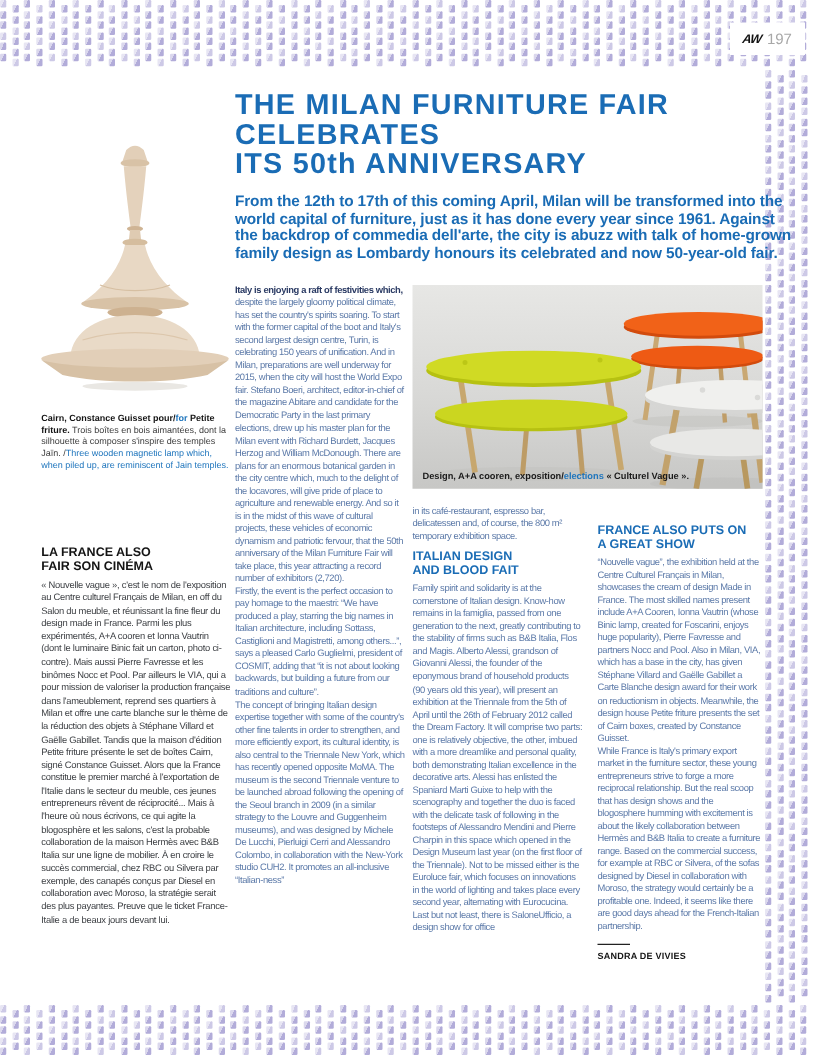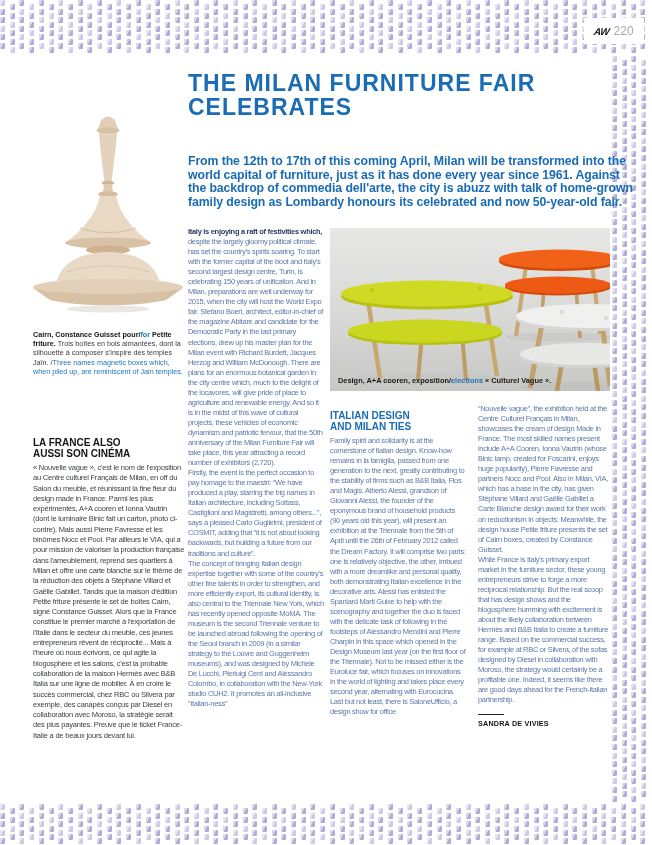--- a/index.html
+++ b/index.html
@@ -1116,26 +1116,27 @@
       <i class="pg" style="left: 630.5px; top: 30.1px;"></i>
       <i class="pg lt" style="left: 640.2px; top: 0px;"></i>
       <i class="pg" style="left: 640.2px; top: 8.6px;"></i>
       <i class="pg" style="left: 640.2px; top: 17.2px;"></i>
       <i class="pg lt" style="left: 640.2px; top: 25.8px;"></i>
       <i class="pg" style="left: 640.2px; top: 34.4px;"></i>
     </div>
 
   <div class="notch">
     <span class="logo">AW</span>
-    <span class="pagenum">220</span>
+    <span class="pagenum">197</span>
   </div>
 
   <h1 class="z title">
     <span>THE MILAN FURNITURE FAIR</span>
     <span>CELEBRATES</span>
+    <span>ITS 50th ANNIVERSARY</span>
   </h1>
 
   <p class="z intro">From the 12th to 17th of this coming April, Milan will be transformed into the world capital of furniture, just as it has done every year since 1961. Against the backdrop of commedia dell'arte, the city is abuzz with talk of home-grown family design as Lombardy honours its celebrated and now 50-year-old fair.</p>
 
   <figure class="z fig-cairn">
     <svg viewBox="0 0 165 210" width="165" height="210">
       <ellipse cx="88" cy="197" rx="42" ry="3.5" fill="#e9e7e3"></ellipse>
       <path d="M81,8 Q88,1 95,8 L98,17 L78,17 Z" fill="#e2cfb8"></path>
       <ellipse cx="88" cy="18.5" rx="11.5" ry="3.2" fill="#d8c2a6"></ellipse>
       <path d="M79,21 L97,21 C95,44 93,58 91.5,70 L84.5,70 C83,58 81,44 79,21 Z" fill="#e4d2bc"></path>
@@ -1147,27 +1148,27 @@
       <ellipse cx="88" cy="131" rx="43" ry="5.5" fill="#d8c2a6"></ellipse>
       <ellipse cx="88" cy="138" rx="22" ry="4.5" fill="#cdb190"></ellipse>
       <path d="M36,174 C38,152 60,140 88,140 C116,140 138,152 140,174 Z" fill="#e9dac7"></path>
       <path d="M46,160 C70,152 106,152 130,160" stroke="#dcc6ab" stroke-width="1" fill="none"></path>
       <ellipse cx="88" cy="175" rx="75" ry="8" fill="#e2cfb8"></ellipse>
       <path d="M13,176 C38,184 138,184 163,176 L146,188 C116,195 60,195 30,188 Z" fill="#d7c1a5"></path>
     </svg>
   </figure>
 
   <div class="z cairn-caption">
-    <span class="b">Cairn, Constance Guisset pour/</span><span class="bb">for</span><span class="b"> Petite friture.</span><span> Trois boîtes en bois aimantées, dont la silhouette à composer s'inspire des temples Jaïn. /</span><span class="en">Three names magnetic boxes which, when piled up, are reminiscent of Jain temples.</span>
+    <span class="b">Cairn, Constance Guisset pour/</span><span class="bb">for</span><span class="b"> Petite friture.</span><span> Trois boîtes en bois aimantées, dont la silhouette à composer s'inspire des temples Jaïn. /</span><span class="en">Three wooden magnetic lamp which, when piled up, are reminiscent of Jain temples.</span>
   </div>
 
   <div class="z col col-fr">
     <h2 class="h-black">
       <span>LA FRANCE ALSO</span>
-      <span>AUSSI SON CINÉMA</span>
+      <span>FAIR SON CINÉMA</span>
     </h2>
     <p>« Nouvelle vague », c'est le nom de l'exposition au Centre culturel Français de Milan, en off du Salon du meuble, et réunissant la fine fleur du design made in France. Parmi les plus expérimentés, A+A cooren et Ionna Vautrin (dont le luminaire Binic fait un carton, photo ci-contre). Mais aussi Pierre Favresse et les binômes Nocc et Pool. Par ailleurs le VIA, qui a pour mission de valoriser la production française dans l'ameublement, reprend ses quartiers à Milan et offre une carte blanche sur le thème de la réduction des objets à Stéphane Villard et Gaëlle Gabillet. Tandis que la maison d'édition Petite friture présente le set de boîtes Cairn, signé Constance Guisset. Alors que la France constitue le premier marché à l'exportation de l'Italie dans le secteur du meuble, ces jeunes entrepreneurs rêvent de réciprocité... Mais à l'heure où nous écrivons, ce qui agite la blogosphère et les salons, c'est la probable collaboration de la maison Hermès avec B&amp;B Italia sur une ligne de mobilier. À en croire le succès commercial, chez RBC ou Silvera par exemple, des canapés conçus par Diesel en collaboration avec Moroso, la stratégie serait des plus payantes. Preuve que le ticket France-Italie a de beaux jours devant lui.</p>
   </div>
 
   <div class="z col col2">
     <p><span class="lead">Italy is enjoying a raft of festivities which,</span><span> despite the largely gloomy political climate, has set the country's spirits soaring. To start with the former capital of the boot and Italy's second largest design centre, Turin, is celebrating 150 years of unification. And in Milan, preparations are well underway for 2015, when the city will host the World Expo fair. Stefano Boeri, architect, editor-in-chief of the magazine Abitare and candidate for the Democratic Party in the last primary elections, drew up his master plan for the Milan event with Richard Burdett, Jacques Herzog and William McDonough. There are plans for an enormous botanical garden in the city centre which, much to the delight of the locavores, will give pride of place to agriculture and renewable energy. And so it is in the midst of this wave of cultural projects, these vehicles of economic dynamism and patriotic fervour, that the 50th anniversary of the Milan Furniture Fair will take place, this year attracting a record number of exhibitors (2,720).</span></p>
     <p>Firstly, the event is the perfect occasion to pay homage to the maestri: “We have produced a play, starring the big names in Italian architecture, including Sottass, Castiglioni and Magistretti, among others...”, says a pleased Carlo Guglielmi, president of COSMIT, adding that “it is not about looking backwards, but building a future from our traditions and culture”.</p>
     <p>The concept of bringing Italian design expertise together with some of the country's other fine talents in order to strengthen, and more efficiently export, its cultural identity, is also central to the Triennale New York, which has recently opened opposite MoMA. The museum is the second Triennale venture to be launched abroad following the opening of the Seoul branch in 2009 (in a similar strategy to the Louvre and Guggenheim museums), and was designed by Michele De Lucchi, Pierluigi Cerri and Alessandro Colombo, in collaboration with the New-York studio CUH2. It promotes an all-inclusive “Italian-ness”</p>
   </div>
 
@@ -1212,27 +1213,32 @@
         <ellipse cx="258" cy="91" rx="72" ry="12" fill="#d6d6d4"></ellipse>
         <ellipse cx="258" cy="88" rx="72" ry="12" fill="#f0f0ee"></ellipse>
         <circle cx="232" cy="84" r="2.2" fill="#dadad8"></circle>
         <circle cx="276" cy="90" r="2.2" fill="#dadad8"></circle>
       </g>
     </svg>
     <figcaption class="torii-caption"><span>Design, A+A cooren, exposition/</span><span class="blue-inline">elections</span><span> « Culturel Vague ».</span></figcaption>
   </figure>
 
   <div class="z col col3">
+    <p>in its café-restaurant, espresso bar, delicatessen and, of course, the 800 m² temporary exhibition space.</p>
     <h2 class="h-blue">
       <span>ITALIAN DESIGN</span>
-      <span>AND MILAN TIES</span>
+      <span>AND BLOOD FAIT</span>
     </h2>
     <p>Family spirit and solidarity is at the cornerstone of Italian design. Know-how remains in la famiglia, passed from one generation to the next, greatly contributing to the stability of firms such as B&amp;B Italia, Flos and Magis. Alberto Alessi, grandson of Giovanni Alessi, the founder of the eponymous brand of household products (90 years old this year), will present an exhibition at the Triennale from the 5th of April until the 26th of February 2012 called the Dream Factory. It will comprise two parts: one is relatively objective, the other, imbued with a more dreamlike and personal quality, both demonstrating Italian excellence in the decorative arts. Alessi has enlisted the Spaniard Marti Guixe to help with the scenography and together the duo is faced with the delicate task of following in the footsteps of Alessandro Mendini and Pierre Charpin in this space which opened in the Design Museum last year (on the first floor of the Triennale). Not to be missed either is the Euroluce fair, which focuses on innovations in the world of lighting and takes place every second year, alternating with Eurocucina. Last but not least, there is SaloneUfficio, a design show for office</p>
   </div>
 
   <div class="z col col4">
+    <h2 class="h-blue">
+      <span>FRANCE ALSO PUTS ON</span>
+      <span>A GREAT SHOW</span>
+    </h2>
     <p>“Nouvelle vague”, the exhibition held at the Centre Culturel Français in Milan, showcases the cream of design Made in France. The most skilled names present include A+A Cooren, Ionna Vautrin (whose Binic lamp, created for Foscarini, enjoys huge popularity), Pierre Favresse and partners Nocc and Pool. Also in Milan, VIA, which has a base in the city, has given Stéphane Villard and Gaëlle Gabillet a Carte Blanche design award for their work on reductionism in objects. Meanwhile, the design house Petite friture presents the set of Cairn boxes, created by Constance Guisset.</p>
     <p>While France is Italy's primary export market in the furniture sector, these young entrepreneurs strive to forge a more reciprocal relationship. But the real scoop that has design shows and the blogosphere humming with excitement is about the likely collaboration between Hermès and B&amp;B Italia to create a furniture range. Based on the commercial success, for example at RBC or Silvera, of the sofas designed by Diesel in collaboration with Moroso, the strategy would certainly be a profitable one. Indeed, it seems like there are good days ahead for the French-Italian partnership.</p>
     <div class="byline-rule"></div>
     <div class="byline">SANDRA DE VIVIES</div>
   </div>
 
 </div>
 
 </body></html>

